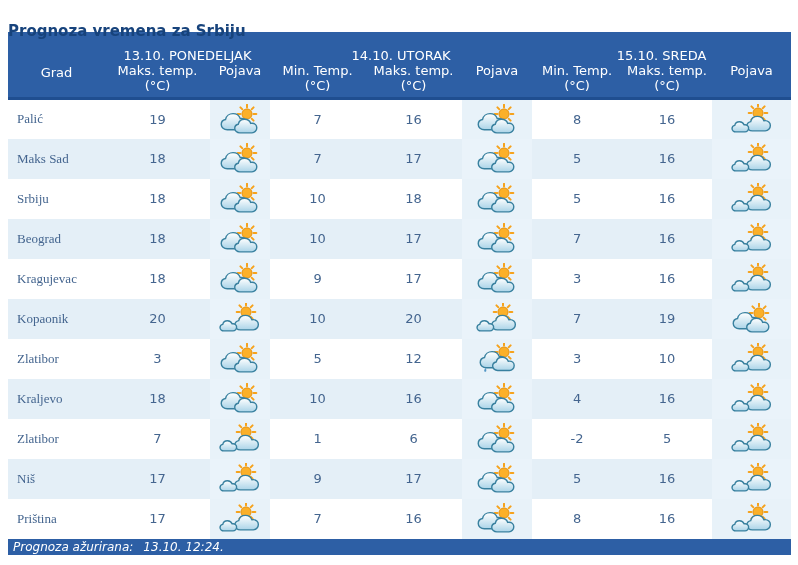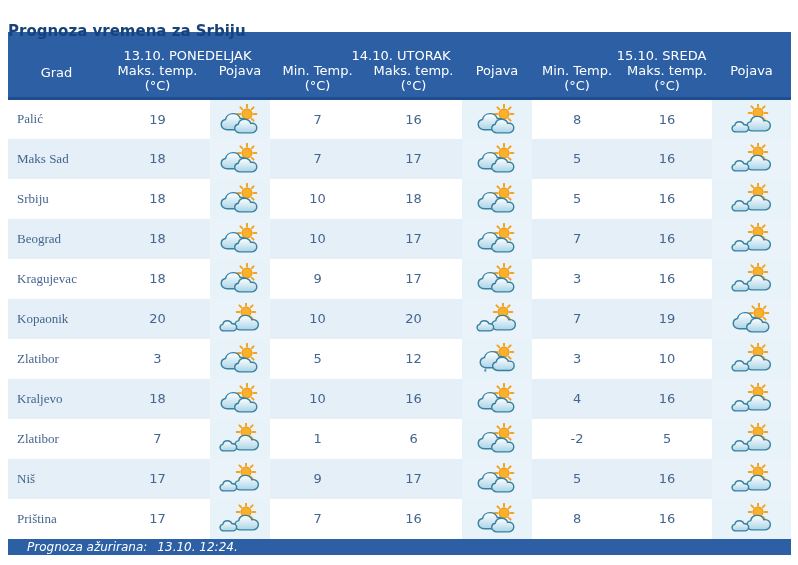--- a/index.html
+++ b/index.html
@@ -59,21 +59,21 @@
   .wicon svg{vertical-align:middle;}
   .footer-bar{
     margin-left:8px;
     width:783px;
     height:16px;
     background:var(--header-bg);
     color:#ffffff;
     font-size:12px;
     font-style:italic;
     line-height:16px;
-    padding-left:19px;
+    padding-left:5px;
   }
   .footer-bar .val{margin-left:10px;}
 </style>
 </head>
 <body>
 
 <div class="page-title">Prognoza vremena za Srbiju</div>
 
 <table class="forecast">
   <colgroup>

